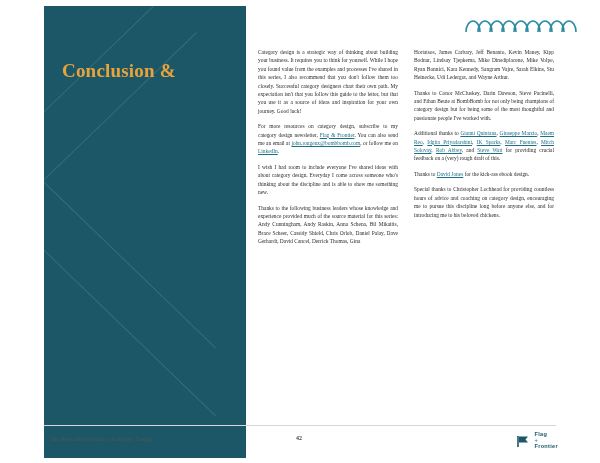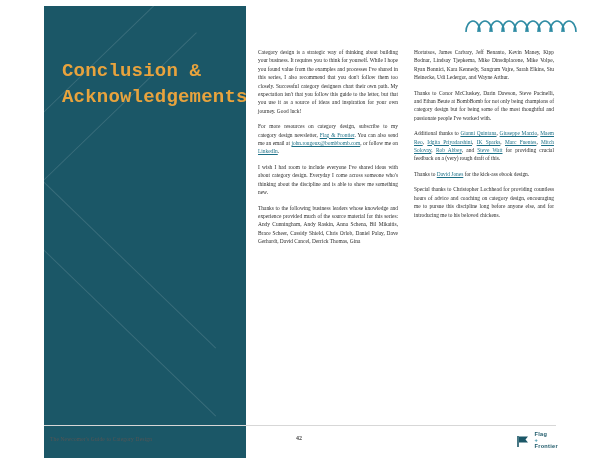--- a/index.html
+++ b/index.html
@@ -44,21 +44,21 @@
   .left-panel .diag.d3 { left: -150px; top: 250px; transform: rotate(-44deg); }
   .left-panel .diag.d4 { left: -150px; top: 318px; transform: rotate(-44deg); }
 
   .title {
     position: absolute;
     left: 18px;
     top: 52px;
     width: 180px;
     color: #f5a623;
     color: #e8a33d;
-    font-family: Liberation Mono, monospace;
+    font-family: Liberation Serif, serif;
     font-weight: bold;
     font-size: 19px;
     line-height: 26px;
     letter-spacing: 0.2px;
   }
 
   
   .arcs {
     position: absolute;
     right: 14px;
@@ -152,21 +152,20 @@
     </svg>
   </div>
 
   <div class="left-panel">
     <div class="diag d1"></div>
     <div class="diag d2"></div>
     <div class="diag d3"></div>
     <div class="diag d4"></div>
     <div class="title">
       <div>Conclusion &amp;</div>
-      <div>Acknowledgements</div>
     </div>
   </div>
 
   <div class="col col1" id="col-left">
       <p>Category design is a strategic way of thinking about building your business. It requires you to think for yourself. While I hope you found value from the examples and processes I've shared in this series, I also recommend that you don't follow them too closely. Successful category designers chart their own path. My expectation isn't that you follow this guide to the letter, but that you use it as a source of ideas and inspiration for your own journey. Good luck!</p>
       <p>For more resources on category design, subscribe to my category design newsletter, <a href="#">Flag &amp; Frontier</a>. You can also send me an email at <a href="#">john.rougeux@bombbomb.com</a>, or follow me on <a href="#">LinkedIn</a>.</p>
       <p>I wish I had room to include everyone I've shared ideas with about category design. Everyday I come across someone who's thinking about the discipline and is able to show me something new.</p>
       <p>Thanks to the following business leaders whose knowledge and experience provided much of the source material for this series: Andy Cunningham, Andy Raskin, Anna Schena, Bil Mikaitis, Brace Scheer, Cassidy Shield, Chris Orlob, Daniel Palay, Dave Gerhardt, David Cancel, Derrick Thomas, Gina</p>
     </div>
   <div class="col col2" id="col-right">

